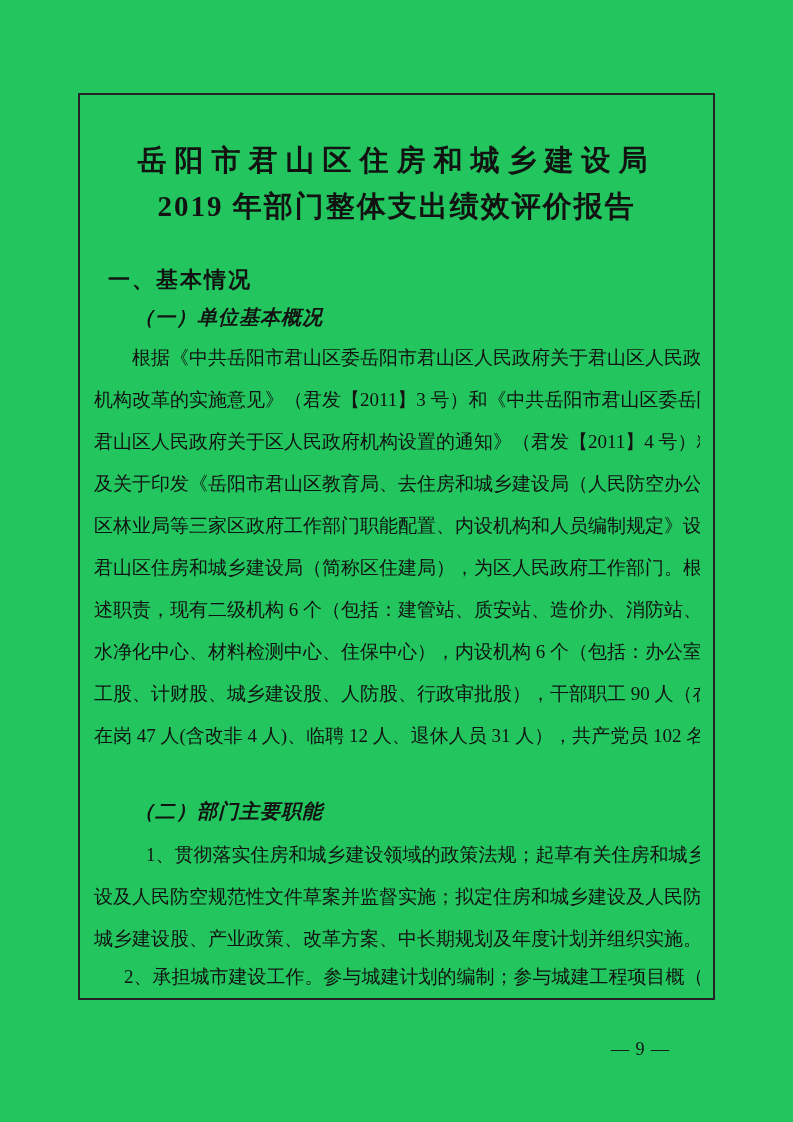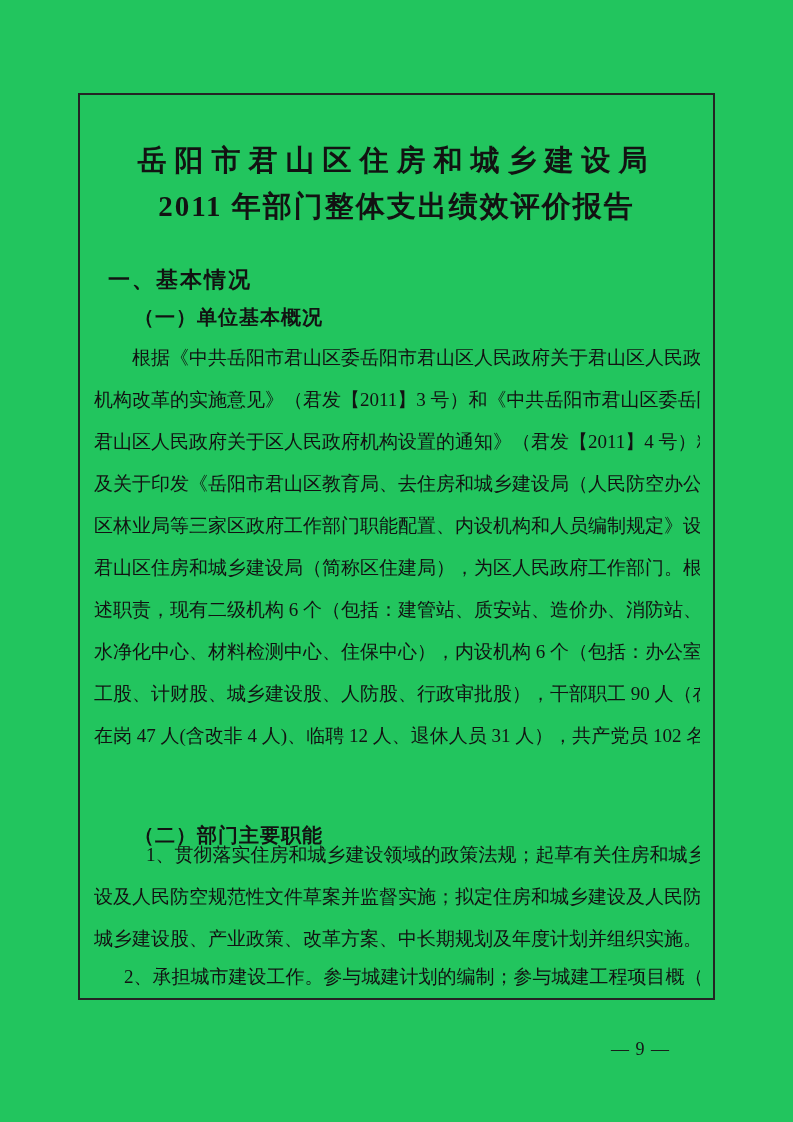--- a/index.html
+++ b/index.html
@@ -46,23 +46,24 @@
   }
   .subhead {
     position: absolute;
     left: 13px;
     right: 13px;
     font-size: 20px;
     font-weight: 700;
     line-height: 30px;
     padding-left: 41px;
     letter-spacing: 1px;
+    font-style: italic;
   }
   .sub1 { top: 207px; }
-  .sub2 { top: 725px; }
+  .sub2 { top: 701px; }
   .para {
     position: absolute;
     left: 14px;
     right: 13px;
     font-size: 19px;
     line-height: 42px;
   }
   .p1 { top: 242px; }
   .p2 { top: 739px; }
   .p3 { top: 861px; }
@@ -92,21 +93,21 @@
   }
 </style>
 </head>
 <body>
 
 <div class="sheet">
   <div class="frame">
 
     <div class="title-block">
       <div class="title-l1">岳阳市君山区住房和城乡建设局</div>
-      <div class="title-l2">2011 年部门整体支出绩效评价报告</div>
+      <div class="title-l2">2019 年部门整体支出绩效评价报告</div>
     </div>
 
     <div class="h1">一、基本情况</div>
 
     <div class="subhead sub1">（一）单位基本概况</div>
 
     <div class="para p1">
       <span class="ln ind38">根据《中共岳阳市君山区委岳阳市君山区人民政府关于君山区人民政府</span>
       <span class="ln">机构改革的实施意见》（君发【2011】3 号）和《中共岳阳市君山区委岳阳市</span>
       <span class="ln">君山区人民政府关于区人民政府机构设置的通知》（君发【2011】4 号）精神</span>

